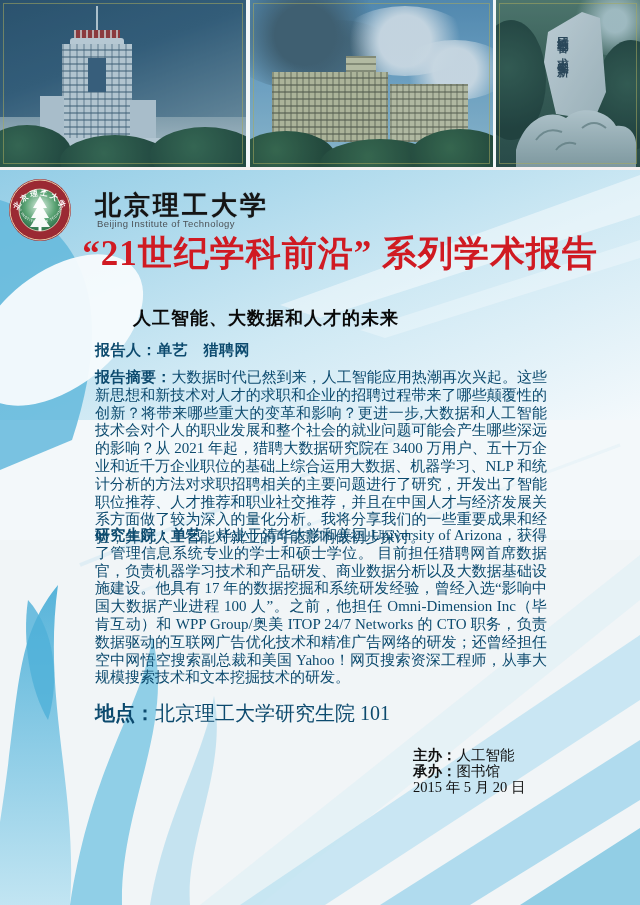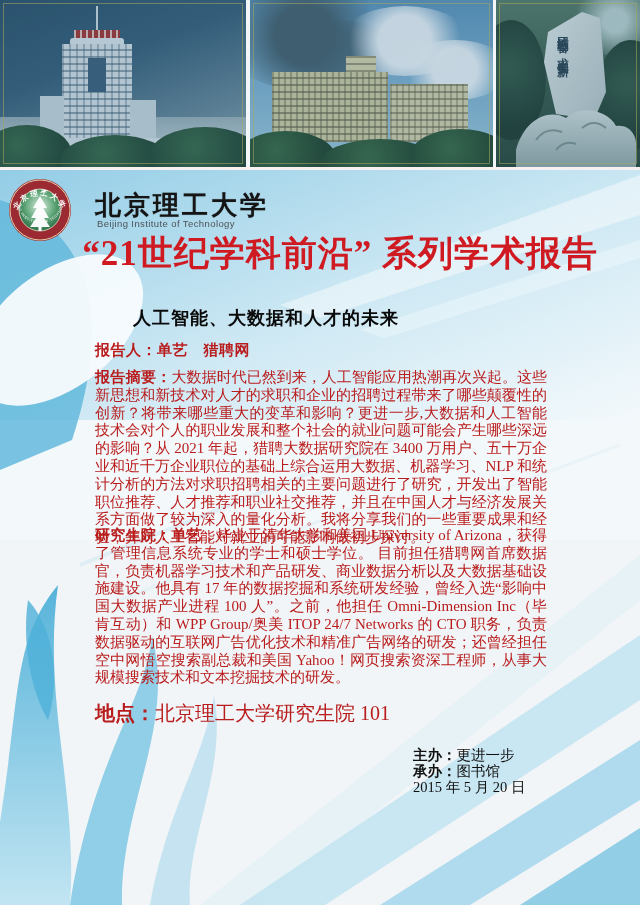--- a/index.html
+++ b/index.html
@@ -71,21 +71,21 @@
     position:absolute;left:0;top:230px;width:640px;z-index:3;
     text-align:center;font-size:35px;font-weight:bold;color:#d01a22;
     letter-spacing:1px;white-space:nowrap;margin-left:20px;
   }
   .talk-title{
     position:absolute;left:0;top:306px;width:532px;z-index:3;
     text-align:center;font-size:18px;font-weight:bold;color:#0a0a0a;
     font-family:"Liberation Sans","DejaVu Sans",sans-serif;letter-spacing:1px;
   }
   
-  .body-col{position:absolute;left:95px;width:452px;z-index:3;color:#b91c1c;}
+  .body-col{position:absolute;left:95px;width:452px;z-index:3;color:#0c4a6e;}
   .line-speaker{top:341px;font-size:15px;font-weight:bold;letter-spacing:.5px;}
   .para{font-size:15px;line-height:17.8px;text-align:justify;}
   .para b{letter-spacing:.3px;margin-top:25px;}
   .para-abstract{top:369px;}
   .para-bio{top:527px;}
   .line-time{top:672px;font-size:15px;}
   .line-loc{top:700px;font-size:20px;}
   .lbl{font-weight:bold;}
   
   .footer{position:absolute;left:413px;top:748px;z-index:3;font-size:14.5px;line-height:15.8px;color:#111;}
@@ -239,21 +239,21 @@
     <b>研究生院：</b><b>单艺</b><span>，毕业于清华大学和美国 University of Arizona，获得了管理信息系统专业的学士和硕士学位。 目前担任猎聘网首席数据官，负责机器学习技术和产品研发、商业数据分析以及大数据基础设施建设。他具有 17 年的数据挖掘和系统研发经验，曾经入选“影响中国大数据产业进程 100 人”。之前，他担任 Omni-Dimension Inc（毕肯互动）和 WPP Group/奥美 ITOP 24/7 Networks 的 CTO 职务，负责数据驱动的互联网广告优化技术和精准广告网络的研发；还曾经担任空中网悟空搜索副总裁和美国 Yahoo！网页搜索资深工程师，从事大规模搜索技术和文本挖掘技术的研发。</span>
   </div>
 
 
   <div class="body-col line-loc">
     <span class="lbl">地点：</span><span>北京理工大学研究生院 101</span>
   </div>
 
   <div class="footer">
     <div class="row">
-      <span class="lbl">主办：</span><span>更进一步</span>
+      <span class="lbl">主办：</span><span>人工智能</span>
     </div>
     <div class="row">
       <span class="lbl">承办：</span><span>图书馆</span>
     </div>
     <div class="row">2015 年 5 月 20 日</div>
   </div>
 
 </div>
 
 </body></html>

